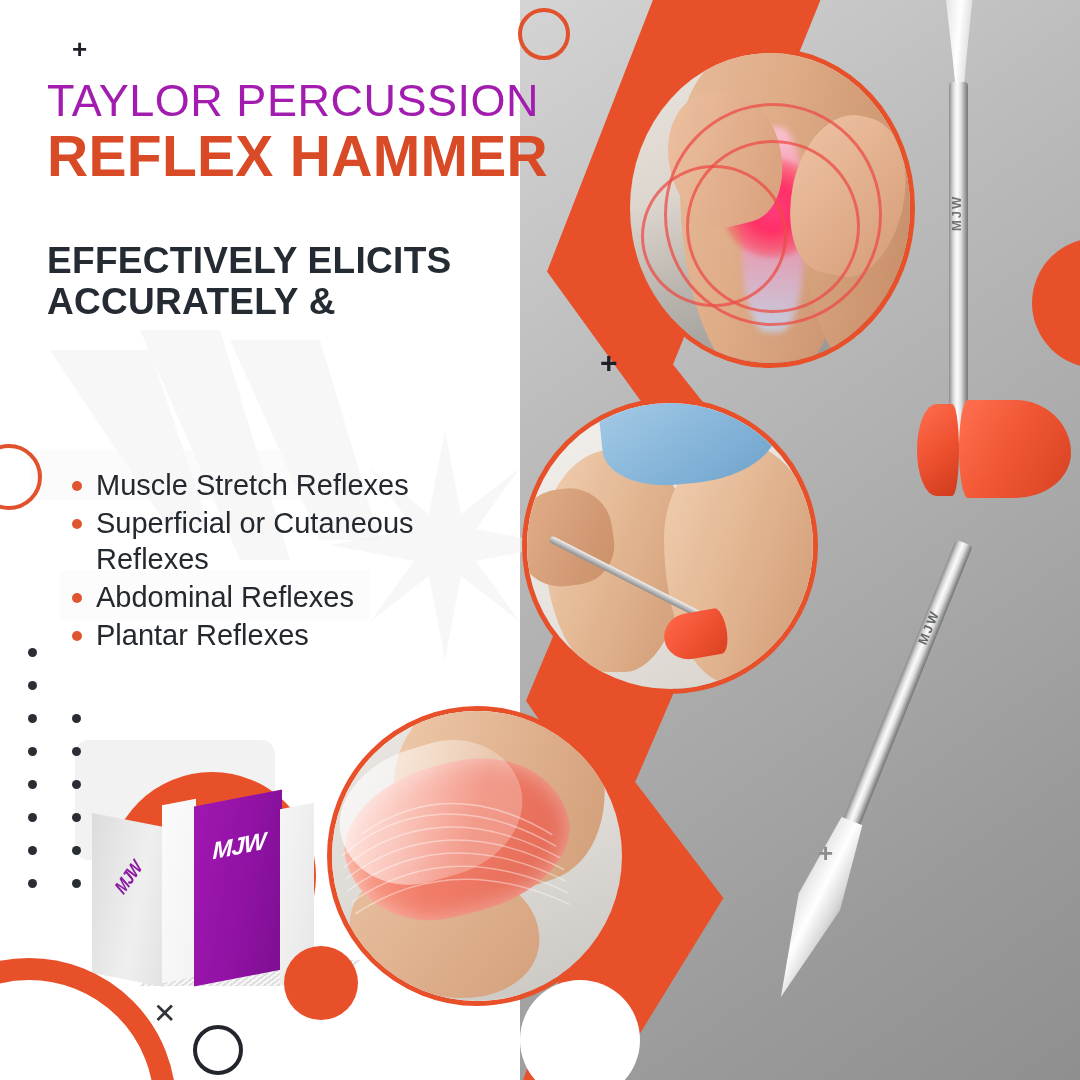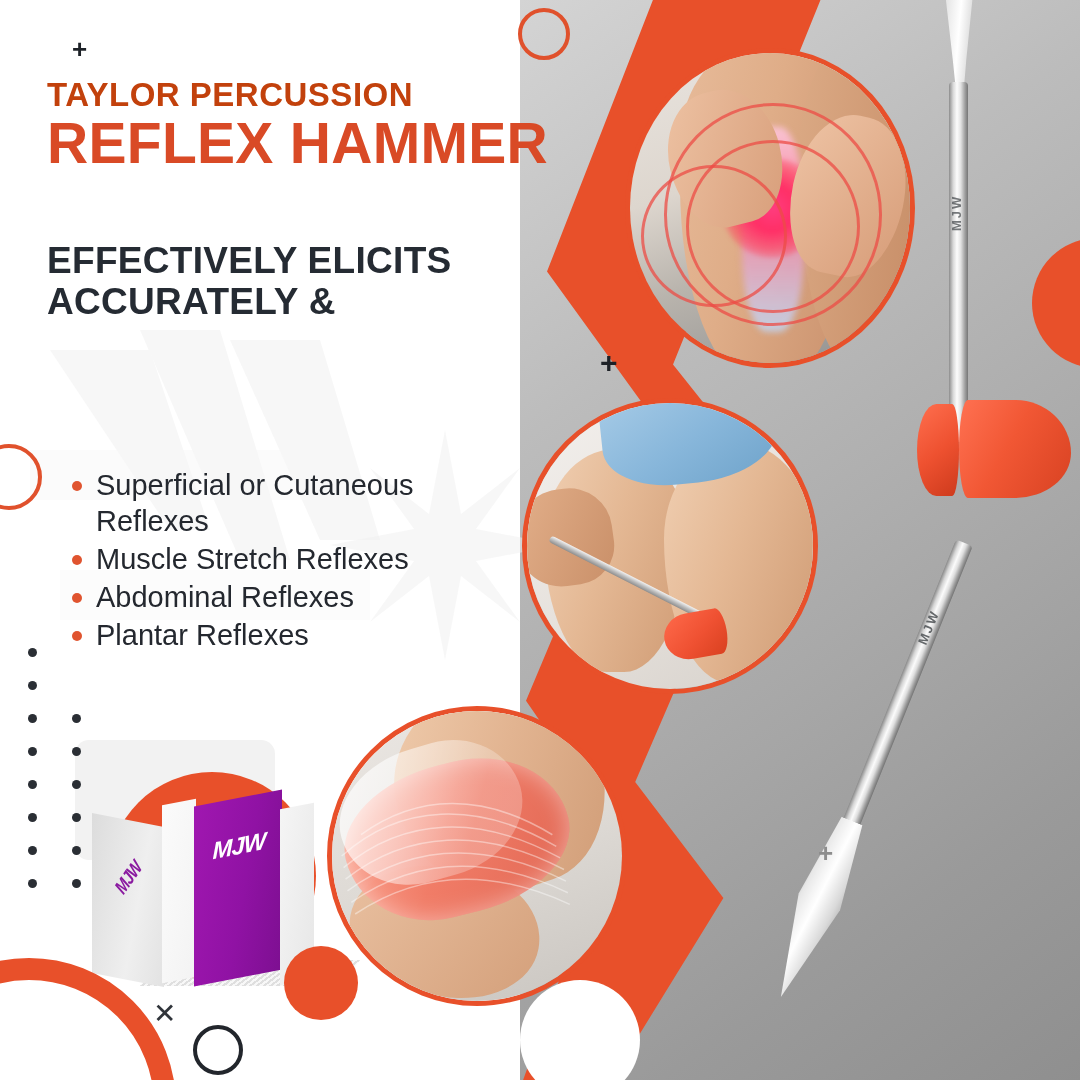--- a/index.html
+++ b/index.html
@@ -22,21 +22,21 @@
     opacity:1;}
 
   
   .wm{position:absolute;pointer-events:none;}
   .wm-letter{left:20px;top:330px;width:430px;height:330px;opacity:.55;}
   .wm-star{left:330px;top:430px;width:230px;height:230px;opacity:.5;}
   .wm-soft{left:75px;top:740px;width:200px;height:120px;background:#f2f2f2;border-radius:14px;}
 
   
   .title-wrap{position:absolute;left:47px;top:78px;width:610px;}
-  .t1{font-size:33px;font-weight:bold;letter-spacing:.5px;color:#c2410c;
+  .t1{font-size:45px;font-weight:normal;letter-spacing:.5px;color:#a21caf;
       line-height:1.04;margin:0;}
   .t2{font-size:57px;font-weight:bold;letter-spacing:.3px;color:#d94a26;
       line-height:1.02;margin:2px 0 0 0;}
 
   .sub-wrap{position:absolute;left:47px;top:240px;width:560px;}
   .sub{font-size:37px;font-weight:bold;color:#252b33;line-height:1.12;
        letter-spacing:.3px;margin:0;}
 
   
   .bullets{position:absolute;left:68px;top:468px;width:440px;
@@ -240,22 +240,22 @@
     <div class="t1">TAYLOR PERCUSSION</div>
     <div class="t2">REFLEX HAMMER</div>
   </div>
 
   <div class="sub-wrap">
     <div class="sub">EFFECTIVELY ELICITS</div>
     <div class="sub">ACCURATELY &amp;</div>
   </div>
 
   <ul class="bullets">
+    <li>Muscle Stretch Reflexes</li>
     <li>Superficial or Cutaneous Reflexes</li>
-    <li>Muscle Stretch Reflexes</li>
     <li>Abdominal Reflexes</li>
     <li>Plantar Reflexes</li>
   </ul>
 
   <div class="photo ph-knee">
     <div class="photo-inner">
       <div class="knee-bg"></div>
       <div class="knee-leg"></div>
       <div class="knee-leg2"></div>
       <div class="knee-bone"></div>

